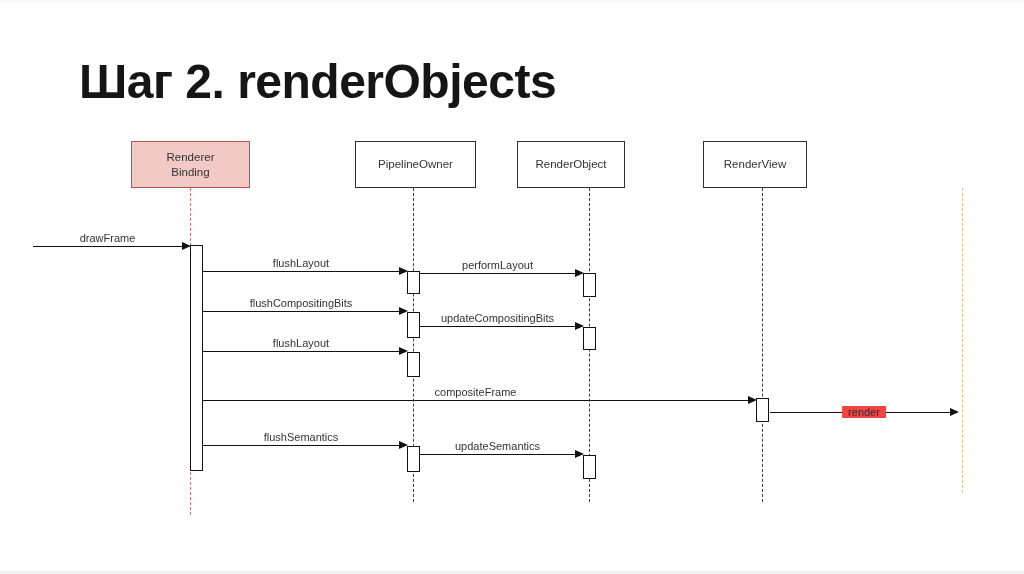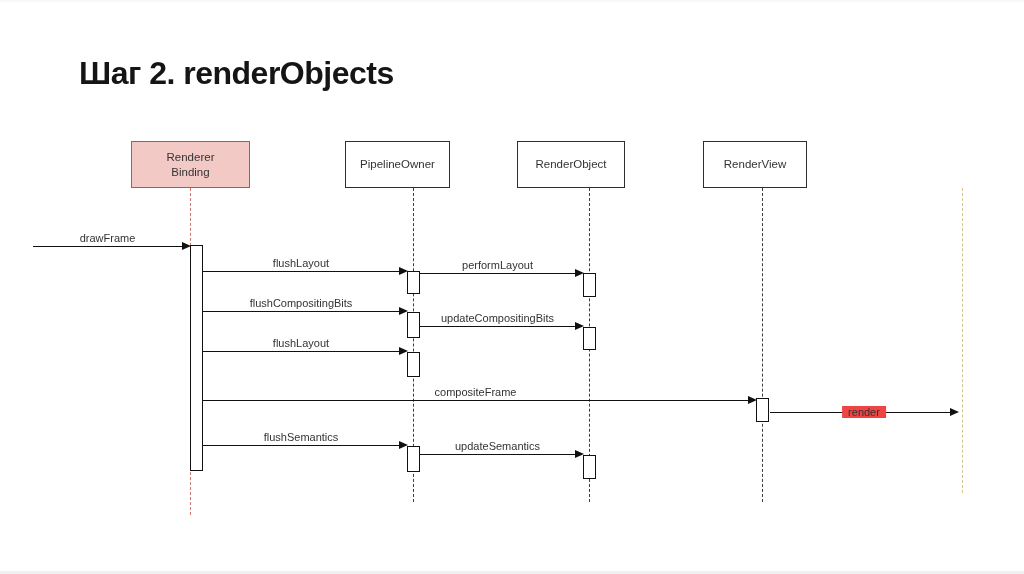--- a/index.html
+++ b/index.html
@@ -6,21 +6,21 @@
   body{
     width:1024px;height:574px;position:relative;overflow:hidden;
     background:#ffffff;font-family:"Liberation Sans", sans-serif;
   }
   .slide{position:absolute;inset:0;}
   .edge-strip{position:absolute;left:0;right:0;background:#f1f1f1;}
   .edge-strip.top{top:0;height:2px;background:#f7f7f7;}
   .edge-strip.bottom{bottom:0;height:3px;}
   .title{
     position:absolute;left:79px;top:57px;
-    font-size:32px;font-weight:bold;color:#151515;
+    font-size:48px;font-weight:bold;color:#151515;
     letter-spacing:-0.5px;line-height:1.05;white-space:nowrap;
   }
   
   .participant{
     position:absolute;top:141px;height:47px;box-sizing:border-box;
     display:flex;align-items:center;justify-content:center;text-align:center;
     font-size:11.5px;color:#333;line-height:1.3;white-space:pre-line;
     background:#ffffff;border:1.5px solid #2e2e2e;z-index:4;
   }
   .participant.pink{background:#f3c9c6;border-color:#b85450;}
@@ -62,21 +62,21 @@
   <div class="lifeline red" style="left:190px;top:188px;height:327px"></div>
   <div class="lifeline" style="left:413px;top:188px;height:314px"></div>
   <div class="lifeline" style="left:589px;top:188px;height:314px"></div>
   <div class="lifeline" style="left:762px;top:188px;height:314px"></div>
   <div class="lifeline yellow" style="left:962px;top:188px;height:305px"></div>
 
   <div class="participant pink" style="left:131px;width:119px">
     <span>Renderer
 Binding</span>
   </div>
-  <div class="participant" style="left:345px;width:105px">
+  <div class="participant" style="left:355px;width:121px">
     <span>PipelineOwner</span>
   </div>
   <div class="participant" style="left:517px;width:108px">
     <span>RenderObject</span>
   </div>
   <div class="participant" style="left:703px;width:104px">
     <span>RenderView</span>
   </div>
 
   <div class="activation" style="left:190px;top:245px;height:226px"></div>

